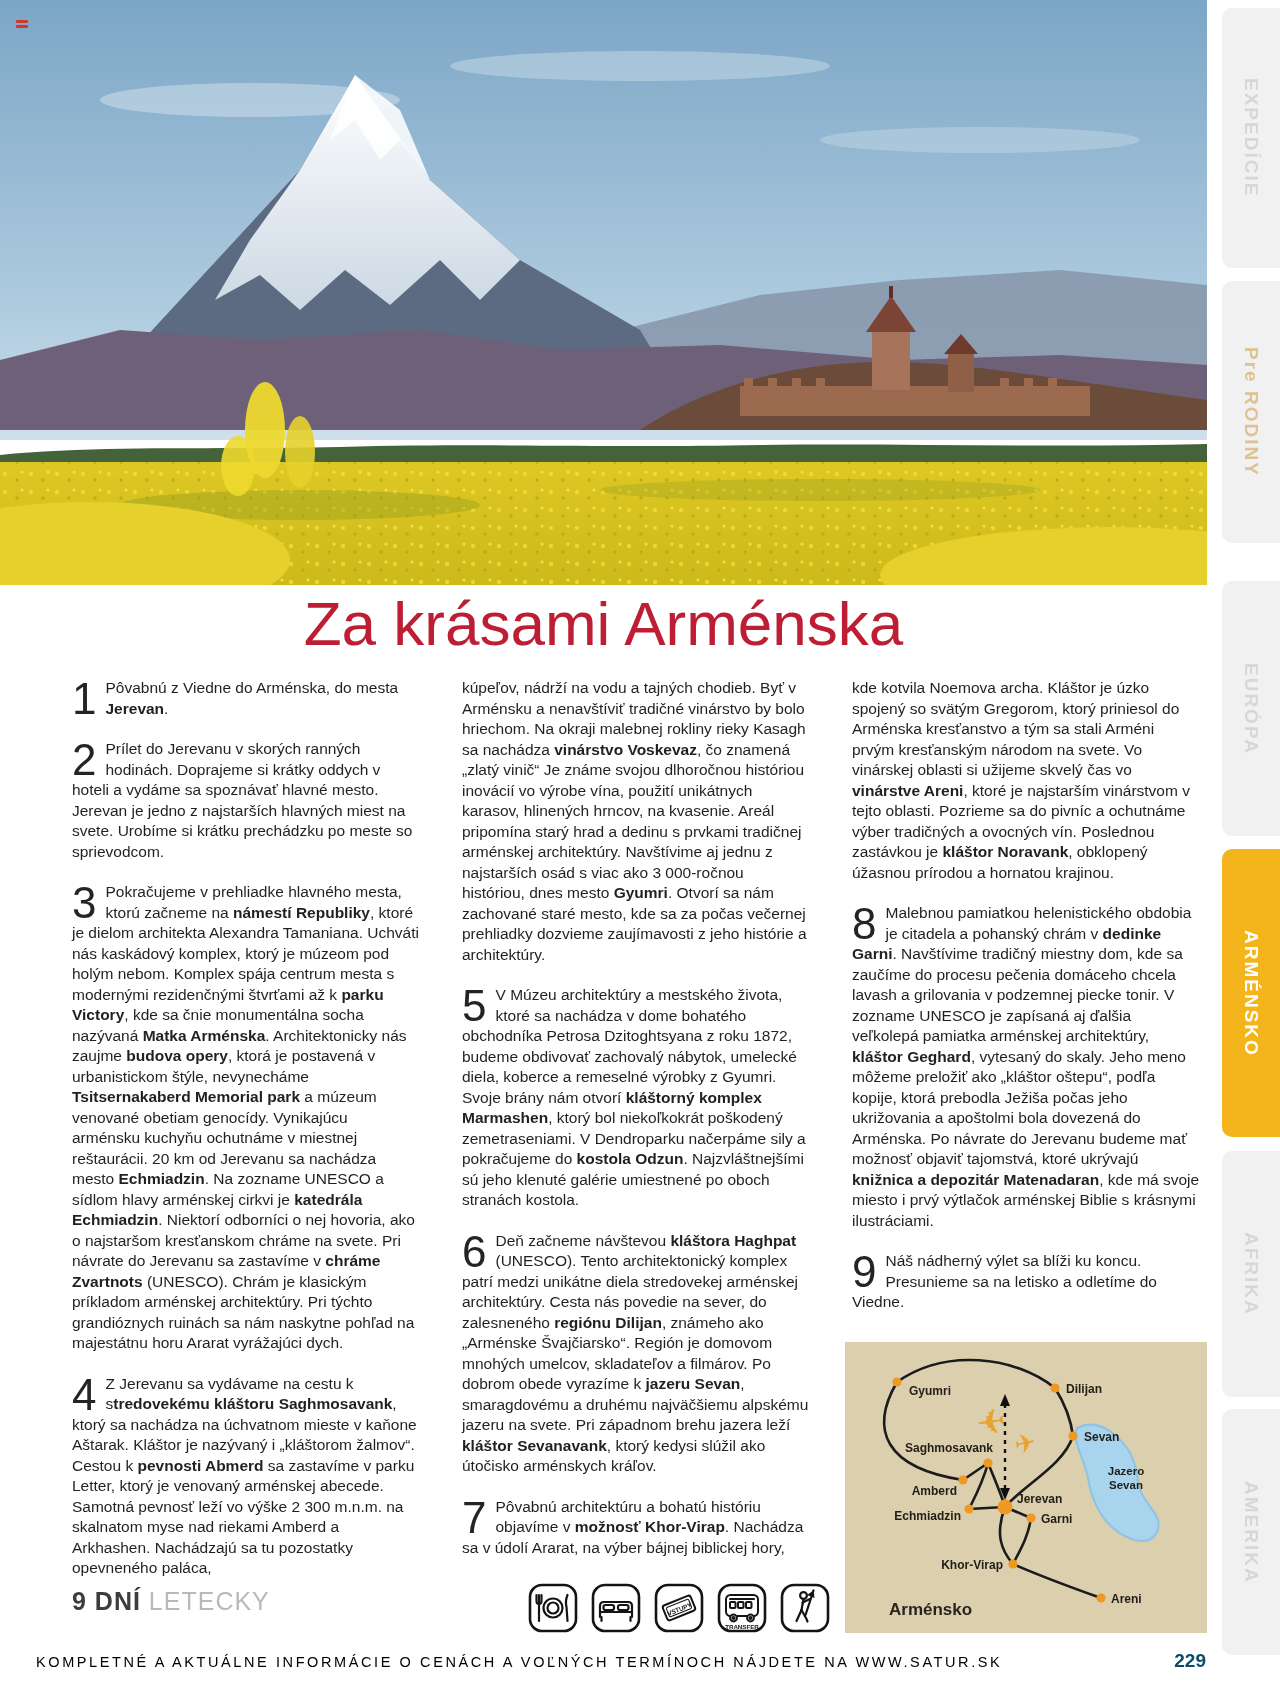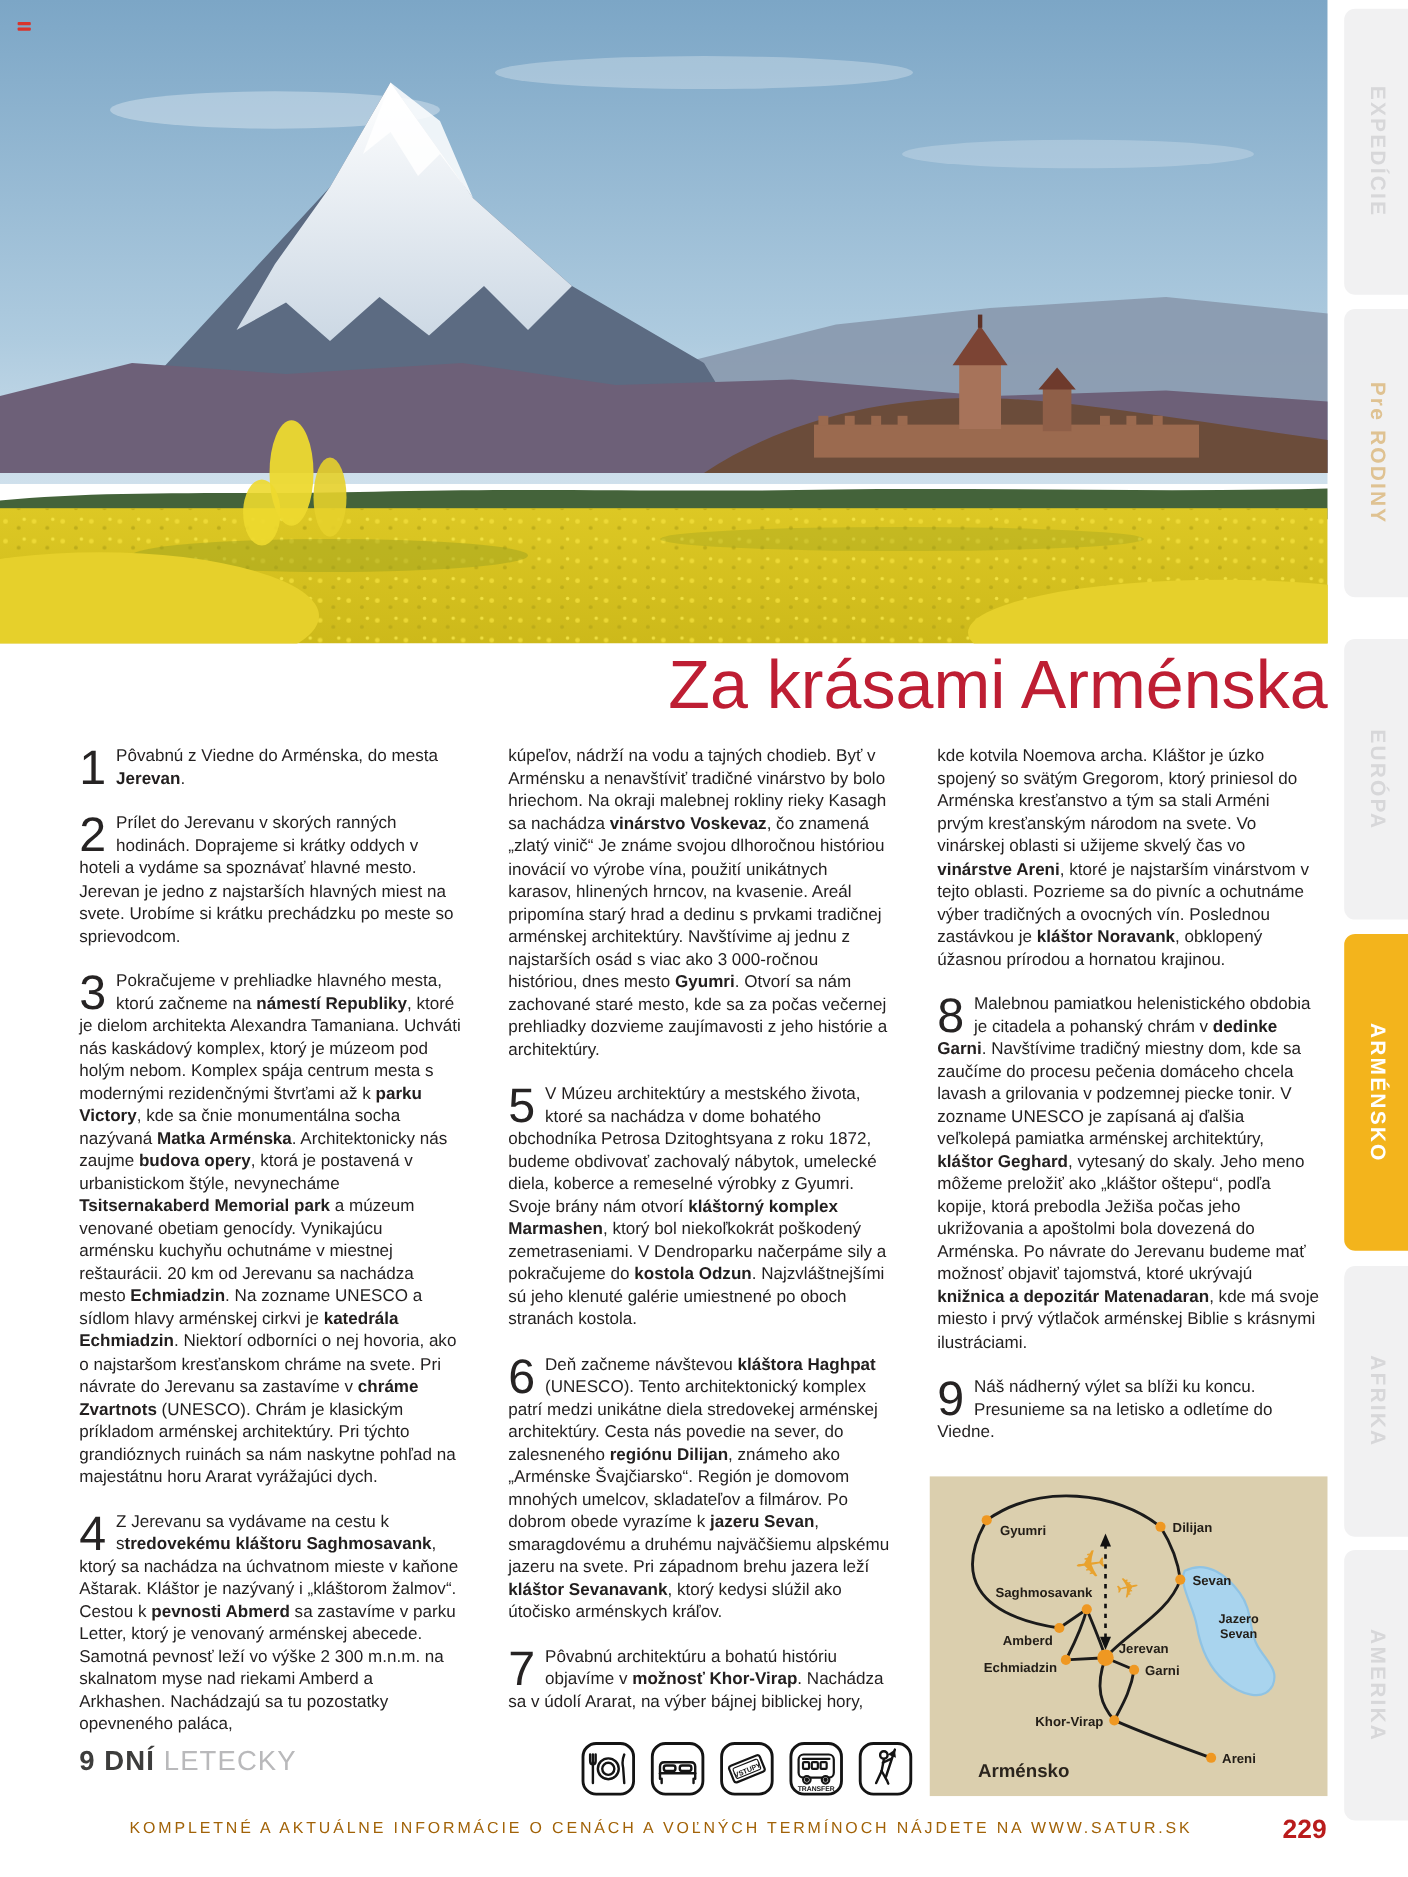--- a/index.html
+++ b/index.html
@@ -20,21 +20,21 @@
   .tab:nth-child(2){top:281px;height:262px;}
   .tab:nth-child(3){top:581px;height:255px;}
   .tab:nth-child(4){top:849px;height:288px;}
   .tab:nth-child(5){top:1151px;height:246px;}
   .tab:nth-child(6){top:1409px;height:246px;}
   .tab-label{writing-mode:vertical-rl;font-weight:700;font-size:19px;letter-spacing:2px;
        color:#d7d7d9;white-space:nowrap;}
   .tab.active{background:#f3b41c;}
   .tab.active .tab-label{color:#ffffff;}
   
-  .page-title{position:absolute;left:0;top:588px;width:1207px;text-align:right;
+  .page-title{position:absolute;left:0;top:588px;width:1207px;text-align:center;
        font-size:62px;font-weight:300;color:#be1e33;letter-spacing:0;}
   
   .cols{position:absolute;left:72px;top:678px;width:1128px;display:flex;gap:42px;}
   .col{width:348px;}
   .para{margin-bottom:20px;font-size:15.5px;line-height:20.5px;color:#221f1f;text-align:left;}
   .para b{font-weight:700;}
   .num{float:left;font-size:44px;line-height:38px;font-weight:300;color:#262323;
        padding:2px 9px 0 0;}
   
   .offer{position:absolute;left:72px;top:1549px;margin-top:38px;}
@@ -48,24 +48,24 @@
   .icons{position:absolute;left:528px;top:1583px;display:flex;gap:13px;}
   .svc{width:50px;height:50px;}
   .svc svg{display:block;width:50px;height:50px;}
   
   .map{position:absolute;left:845px;top:1342px;width:362px;height:291px;}
   .map svg{display:block;width:100%;height:100%;}
   .map-label{font-family:"Liberation Sans","DejaVu Sans",sans-serif;font-size:12px;font-weight:700;fill:#221d17;}
   .lake-label{font-size:11.5px;font-weight:700;fill:#221d17;}
   .country-label{font-size:17px;font-weight:700;fill:#2a241d;}
   
-  .footer{position:absolute;left:36px;top:1654px;width:1130px;text-align:center;
-       font-size:14.5px;letter-spacing:2.6px;color:#a16207;}
+  .footer{position:absolute;left:36px;top:1654px;width:1130px;
+       font-size:14.5px;letter-spacing:2.6px;color:#000000;}
   .page-num{position:absolute;left:1158px;top:1650px;width:48px;text-align:right;
-       font-weight:700;font-size:24px;color:#b91c1c;}
+       font-weight:700;font-size:19px;color:#0c4a6e;}
 </style>
 </head>
 <body>
 
 <div class="photo">
   <svg viewBox="0 0 1207 585" preserveAspectRatio="none">
     <defs>
       <linearGradient id="sky" x1="0" y1="0" x2="0" y2="1">
         <stop offset="0" stop-color="#7ca6c6"></stop>
           <stop offset="0.7" stop-color="#aecbdf"></stop>

